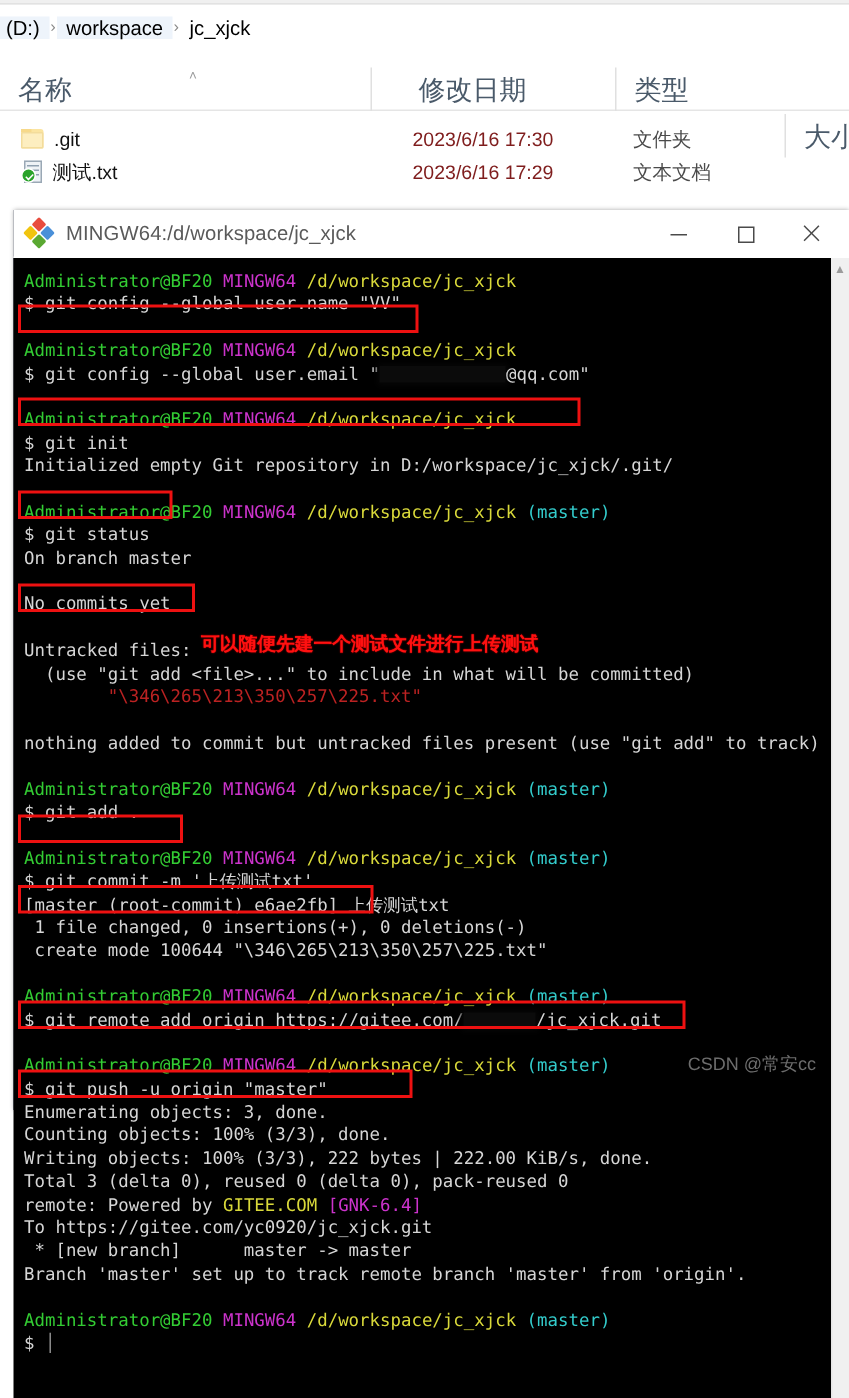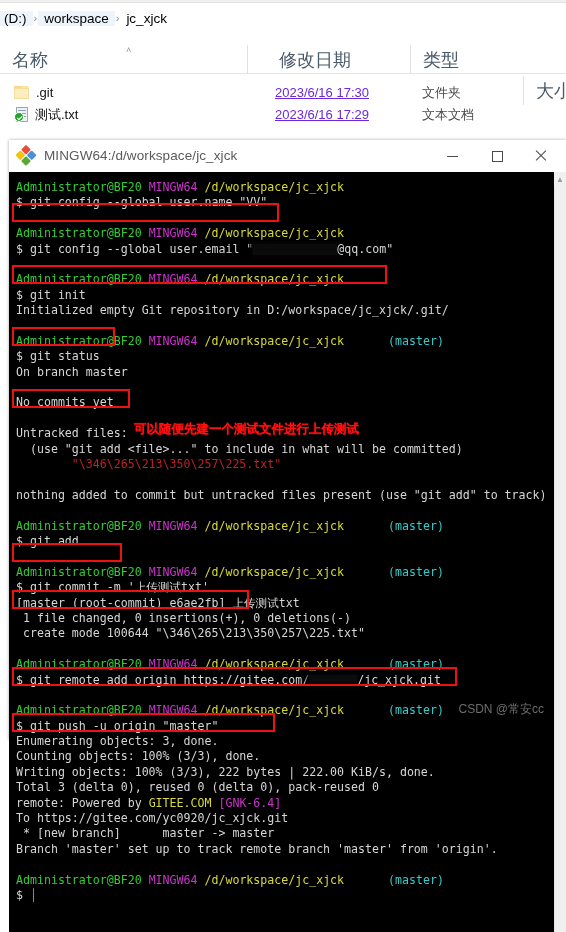--- a/index.html
+++ b/index.html
@@ -40,21 +40,21 @@
   #sort-caret {
     position: absolute; left: 126px; top: 46px;
     font-size: 9px; color: #999a9b; line-height: 9px;
   }
 
   .file-row {
     position: absolute; left: 0; width: 566px; height: 21px;
     display: flex; align-items: center; font-size: 13px; color: #121212;
   }
   .fr-name { position: absolute; left: 14px; display: flex; align-items: center; gap: 7px; }
-  .fr-date { position: absolute; left: 275px; color: #6d28d9; text-decoration: underline; }
+  .fr-date { position: absolute; left: 275px; color: #7f1d1d; }
   .fr-type { position: absolute; left: 422px; color: #4b4b4b; }
 
   
   .icon-folder { position: relative; width: 15px; height: 13px; }
   .icon-folder .back { position: absolute; left: 0; top: 0; width: 15px; height: 13px;
     background: #fbe4a0; border-radius: 1px 2px 1px 1px; }
   .icon-folder .tab { position: absolute; left: 0; top: 0; width: 7px; height: 2px; background: #f7d98a; }
   .icon-folder .front { position: absolute; left: 0; top: 2px; width: 15px; height: 11px;
     background: #fdeec0; border:1px solid #f3dc9b; border-radius: 1px; }
 
@@ -130,21 +130,21 @@
     font-family: "DejaVu Sans Mono", "Liberation Mono", monospace;
     font-size: 11.6px;
     line-height: 15.4px;
     white-space: pre;
     color: #cccccc;
   }
   .tline { height: 15.4px; position: relative; }
   .c-green   { color: #33cc33; }
   .c-magenta { color: #cc33cc; }
   .c-yellow  { color: #d9d93a; margin-top: 16px; }
-  .c-cyan    { color: #33cccc; margin-left: 37px; }
+  .c-cyan    { color: #33cccc; }
   .c-white   { color: #d6d6d6; }
   .c-dred    { color: #bb2222; }
 
   .redact {
     display: inline-block; background: #0b0b0b;
     box-shadow: 0 0 4px 2px #060606;
     vertical-align: middle;
   }
 
   

